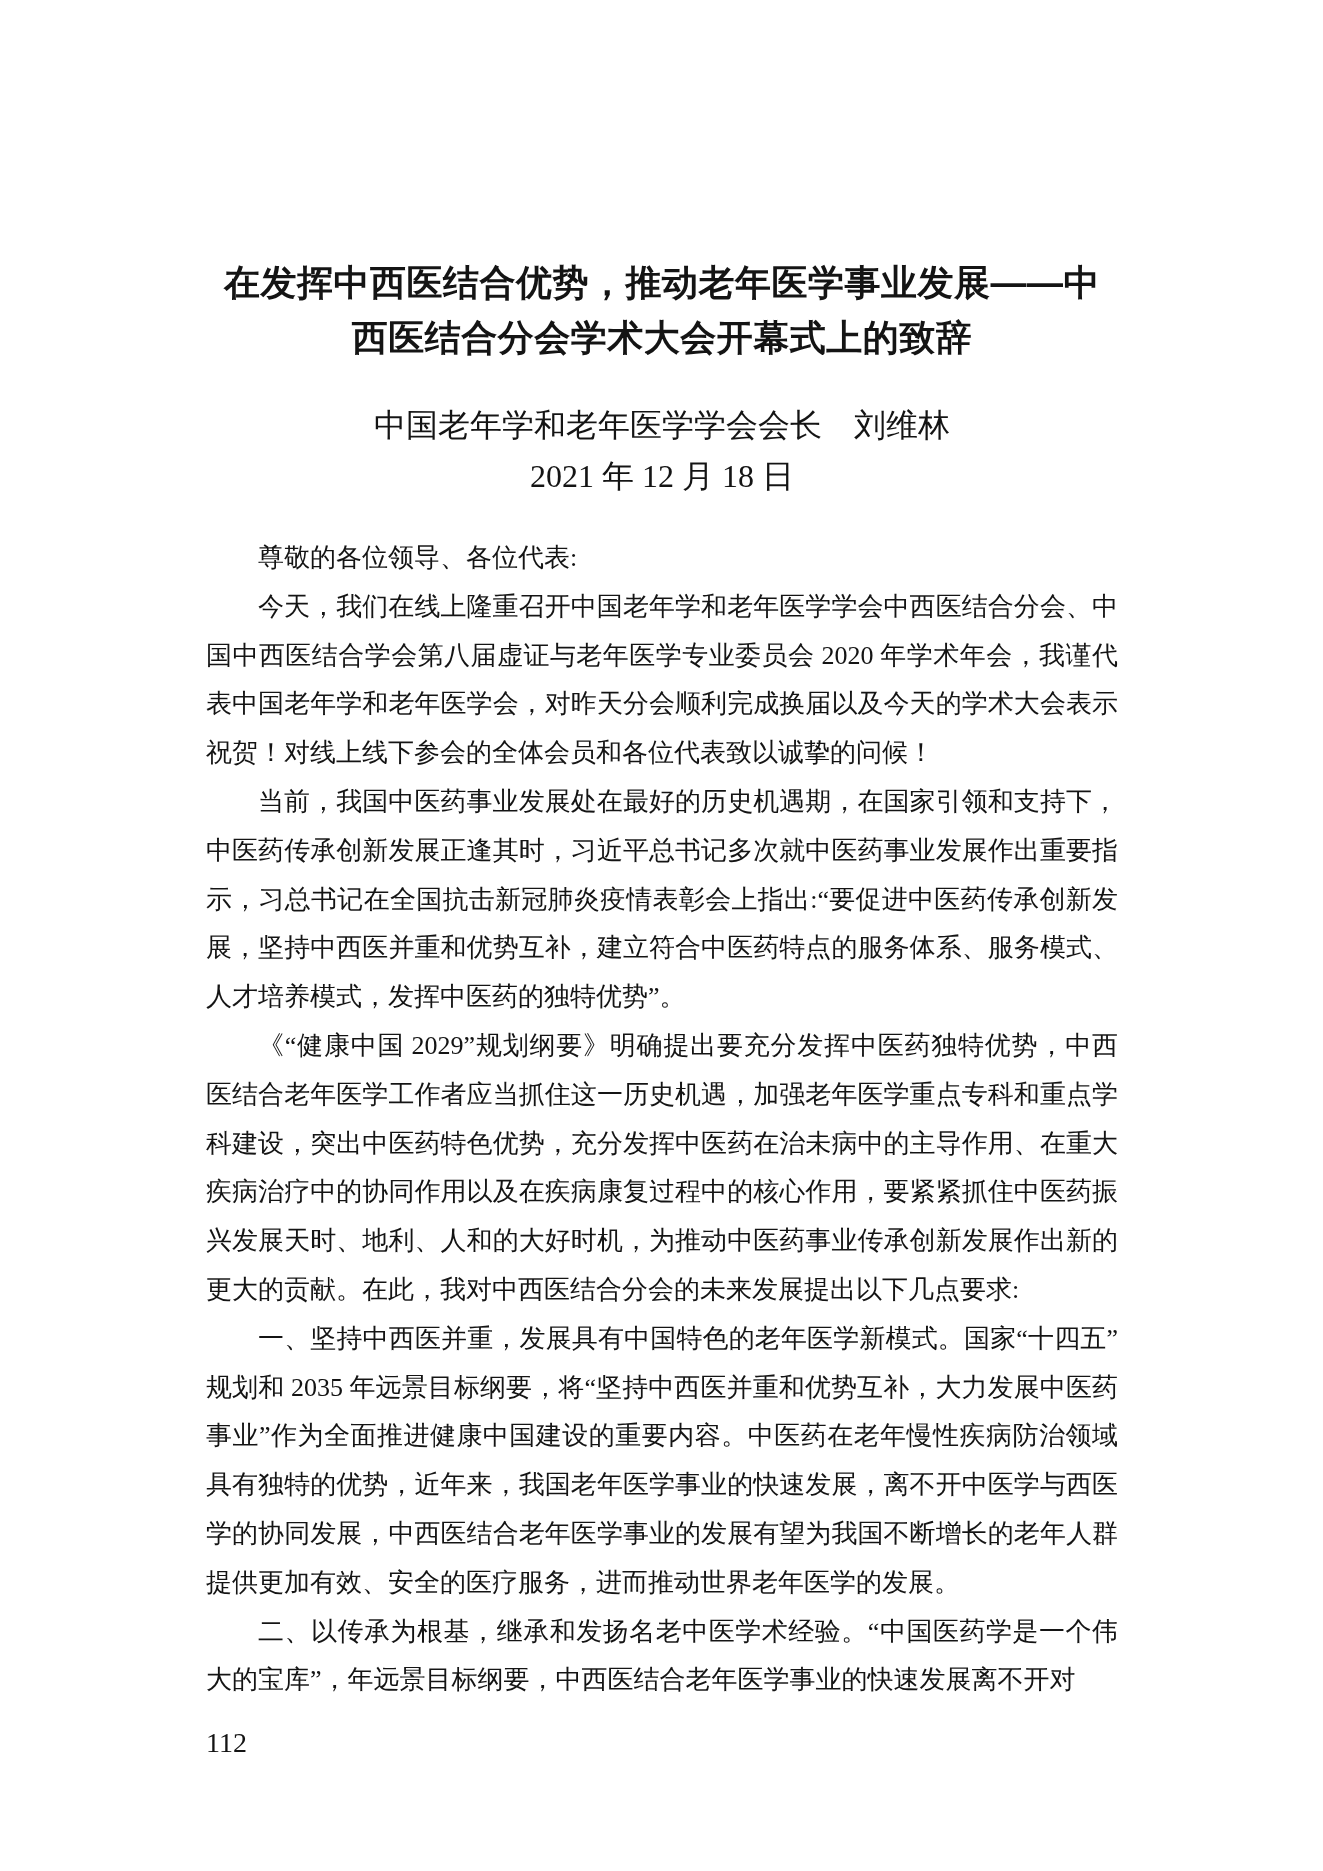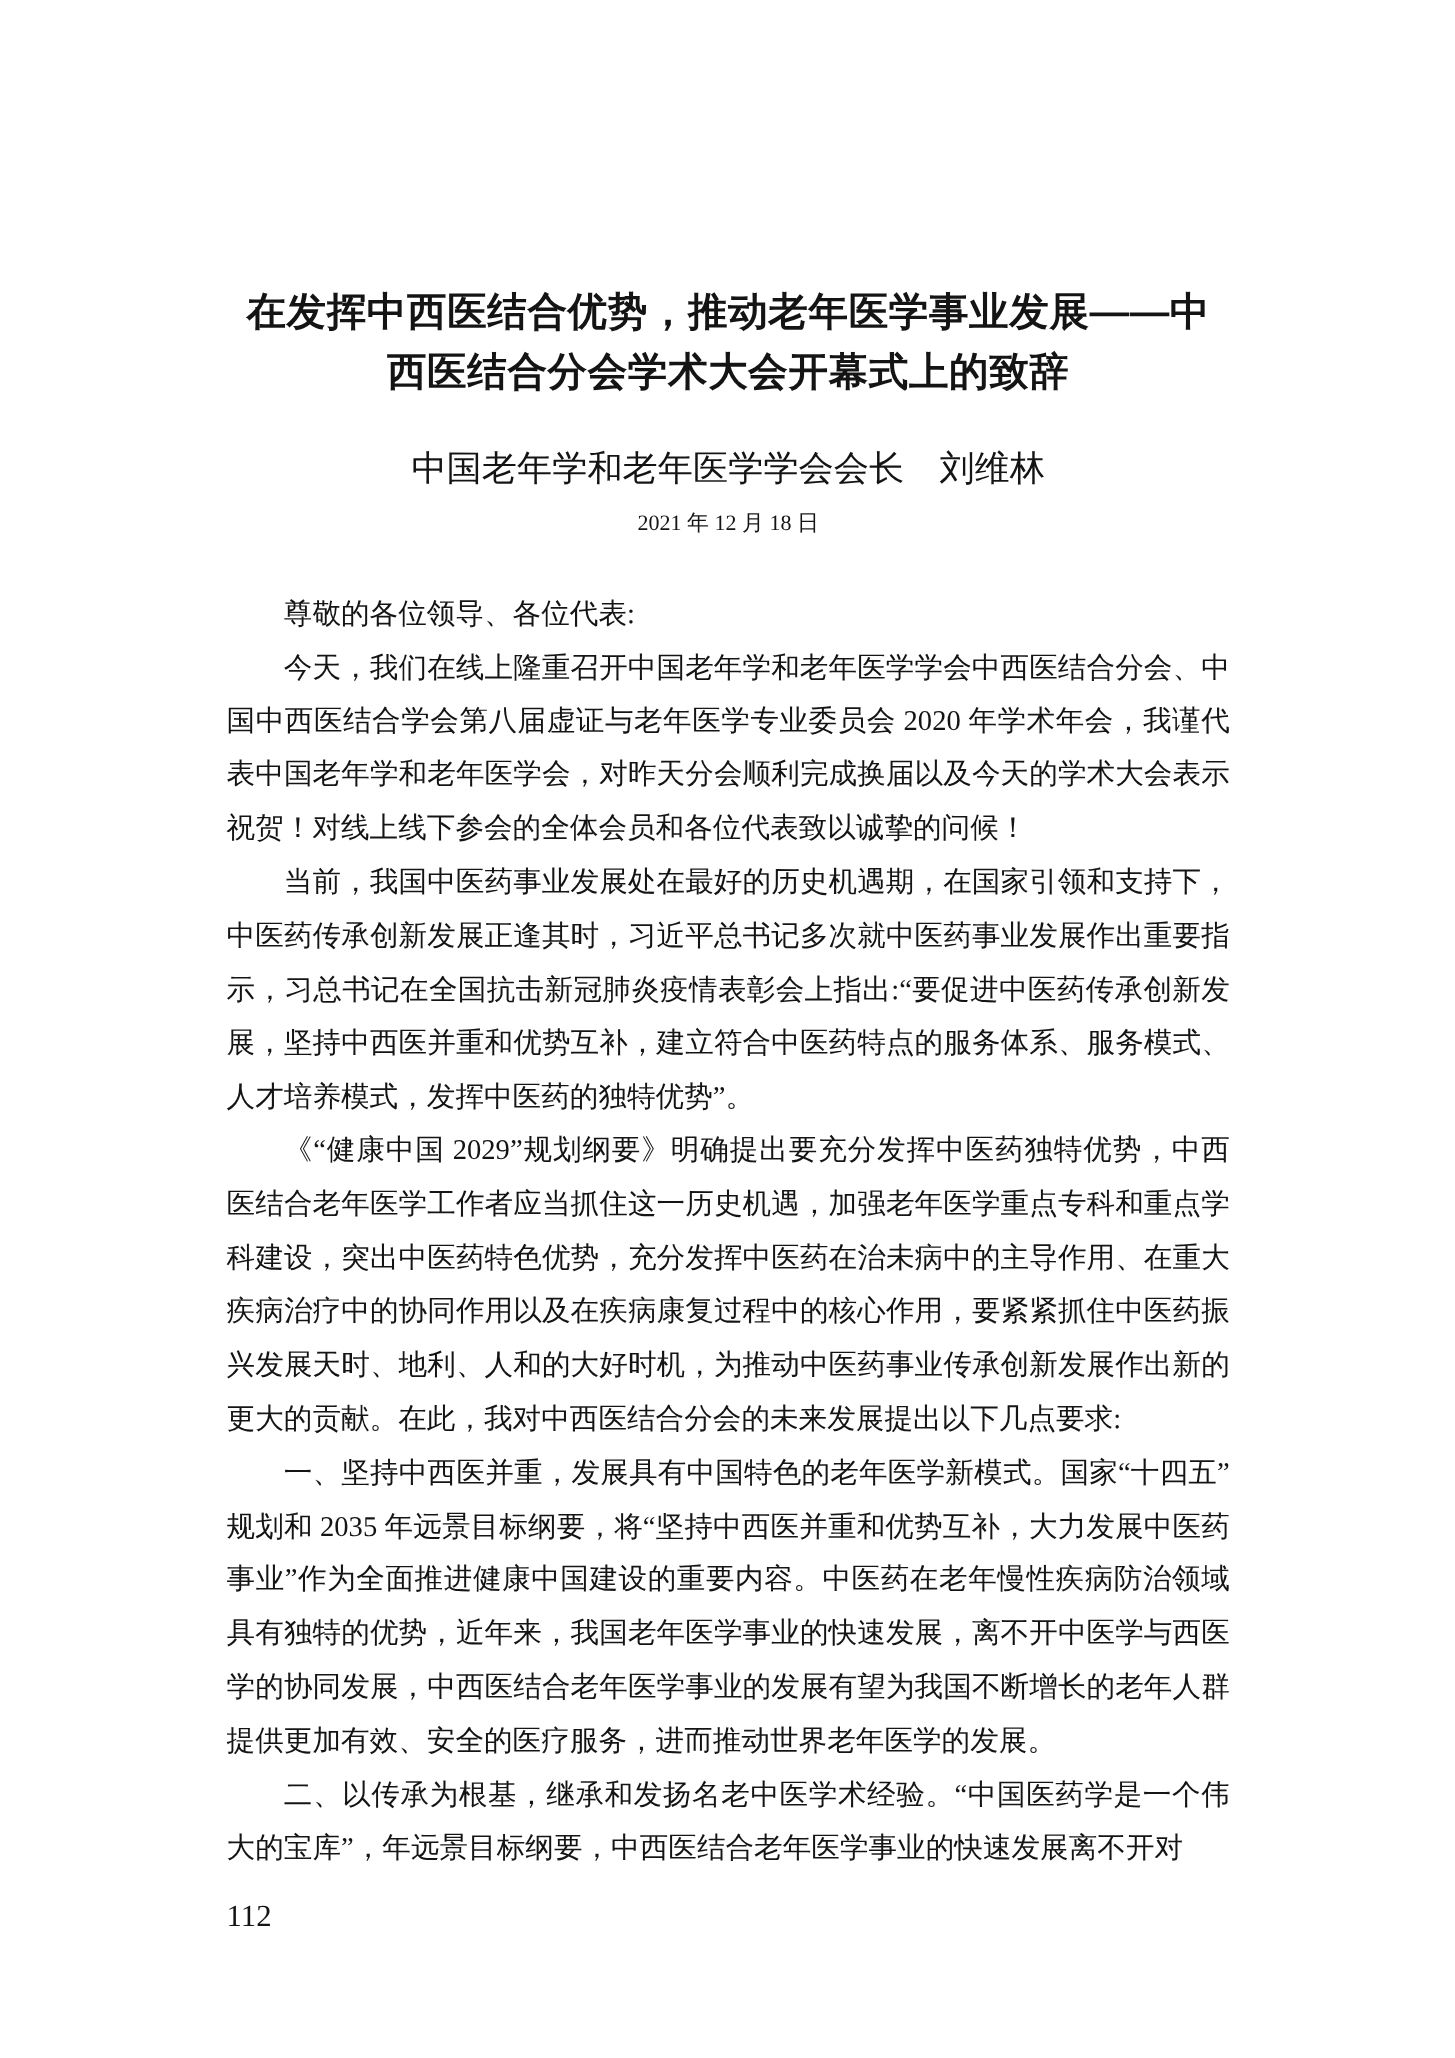--- a/index.html
+++ b/index.html
@@ -30,21 +30,21 @@
     letter-spacing: 0.5px;
   }
   .author-line {
     margin-top: 43px;
     font-size: 32px;
     line-height: 34px;
     text-align: center;
   }
   .date-line {
     margin-top: 17px;
-    font-size: 20px;
+    font-size: 32px;
     line-height: 34px;
     text-align: center;
   }
   .doc-body {
     margin-top: 41px;
     font-size: 26px;
     line-height: 48.8px;
     text-align: justify;
   }
   .salutation { text-indent: 0; margin: 0; }

